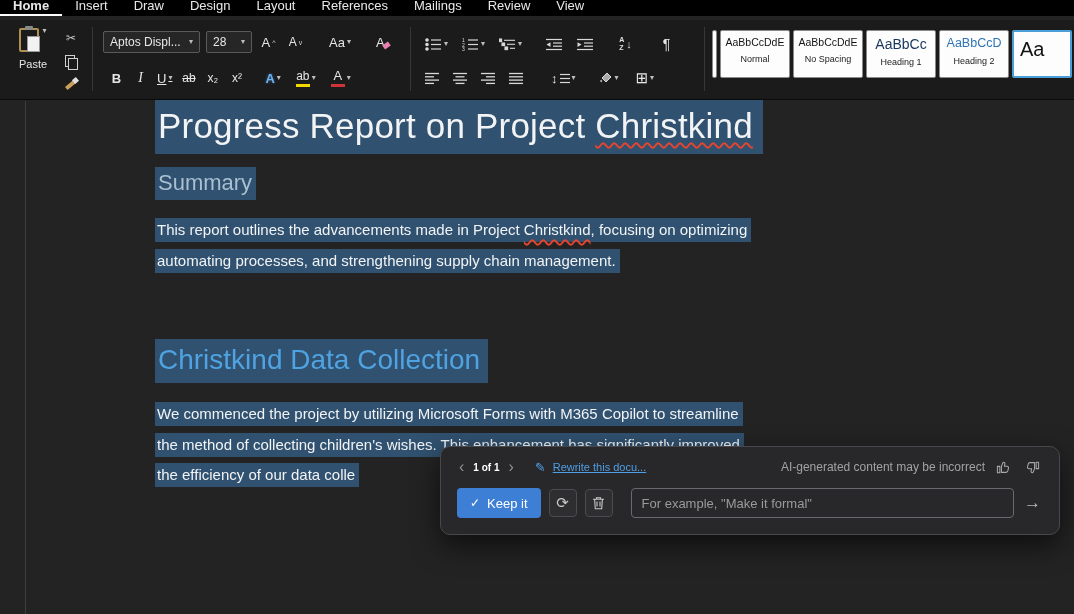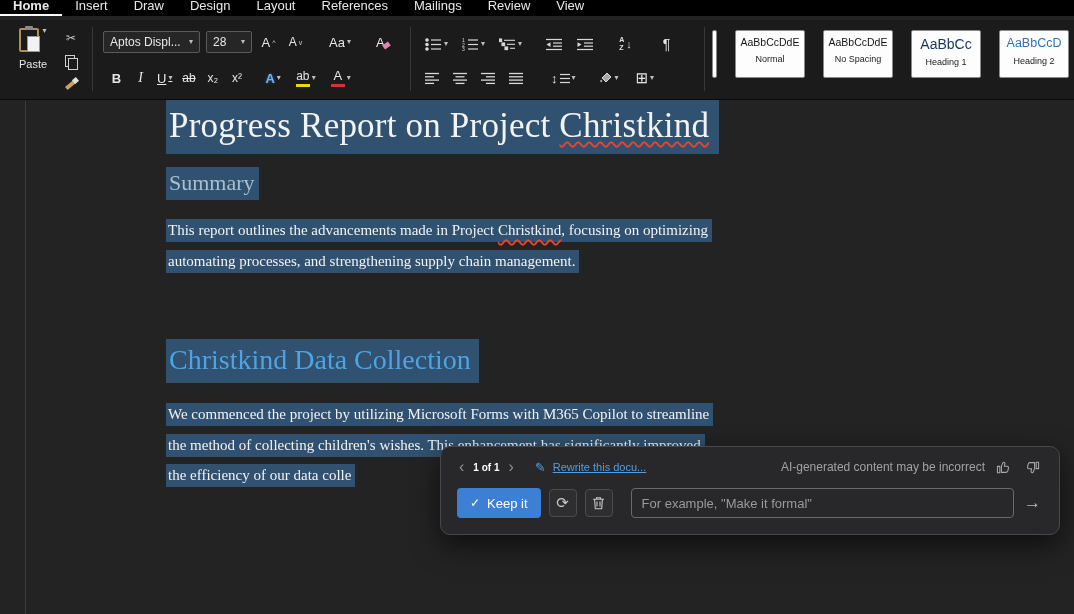--- a/index.html
+++ b/index.html
@@ -62,35 +62,35 @@
   .grow-mark { font-size:7px; color:#cfcfcf; vertical-align:top; }
   .clear-a { position:relative; }
   .clear-a::after { content:""; position:absolute; right:-5px; bottom:2px; width:7px; height:5px;
     background:#e77fb0; transform:rotate(-35deg); }
   .sort-stack { display:flex; flex-direction:column; font-size:7px; line-height:1.1; color:#e0e0e0; font-weight:bold; }
   .pilcrow { font-size:14px; }
   .minisvg { display:block; }
 
   
   .styles { position:absolute; left:712px; top:10px; width:362px; height:60px; display:flex;
-    gap:18px; overflow:hidden; align-items:flex-start; }
+    gap:3px; overflow:hidden; align-items:flex-start; }
   .style-sliver { width:5px; height:48px; background:#fdfdfd; border:1px solid #888; border-radius:2px; flex:none; }
   .style-box { width:70px; height:48px; background:#fdfdfd; border:1px solid #8a8a8a; border-radius:2px;
     text-align:center; padding-top:6px; flex:none; }
   .style-sample { font-size:10.5px; color:#141414; white-space:nowrap; line-height:1.1; }
   .style-sample.h1 { font-size:14px; color:#18365c; }
   .style-sample.h2 { font-size:12.5px; color:#2e74b5; }
   .style-label { font-size:9px; color:#222; margin-top:5px; }
   .style-box.partial { width:60px; border:2px solid #4a9fd8; }
   .style-box.partial .style-sample { font-size:20px; text-align:left; padding-left:6px; }
 
   
   .doc { position:absolute; left:0; top:101px; right:0; bottom:0; background:#232323; }
   .page-edge { position:absolute; left:25px; top:0; bottom:0; width:1px; background:#3d3d3d; }
-  .dblock { position:absolute; left:166px; white-space:nowrap; color:#f1f3f5;font-family:Liberation Serif, serif; }
+  .dblock { position:absolute; left:155px; white-space:nowrap; color:#f1f3f5; }
   .sel { background:#30516f; }
   .title { top:5px; font-size:35px; letter-spacing:.2px; }
   .title .sel { padding:6px 10px 9px 3px; }
   .h2sum { top:69px; font-size:22px; color:#a9bfd2; }
   .h2sum .sel { padding:3px 4px 5px 3px; }
   .para { font-size:15px; line-height:30.5px; }
   .para .sel { padding:3px 4px 4px 2px; }
   .para1 { top:114px; }
   .h1opt { top:243px; font-size:28px; color:#4fa3e2; }
   .h1opt .sel { padding:5px 8px 8px 3px; }

